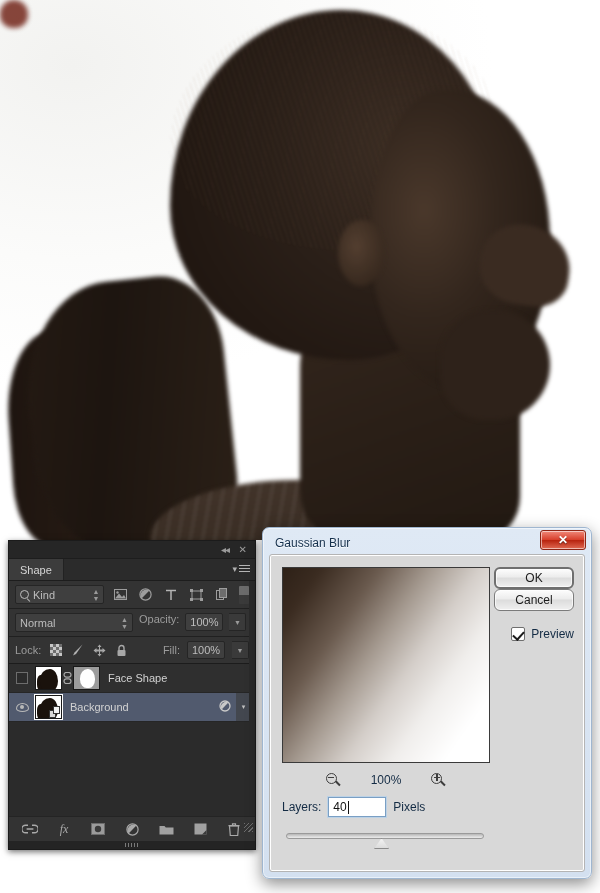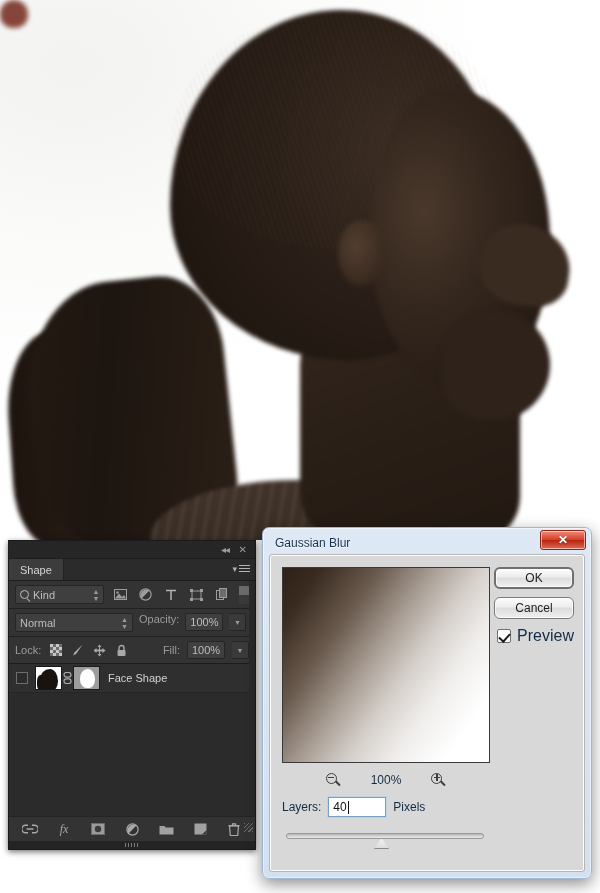--- a/index.html
+++ b/index.html
@@ -310,24 +310,24 @@
 
   .btn {
     position:absolute; right:10px; width:80px; height:22px;
     background: linear-gradient(180deg,#fdfdfd 0%, #ececec 45%, #dcdcdc 50%, #f0f0f0 100%);
     border:1px solid #7b7b7b; border-radius:6px;
     display:flex; align-items:center; justify-content:center;
     font-size:12px; color:#1c1c1c; cursor:pointer;
     box-shadow: 0 0 0 1px rgba(255,255,255,.7) inset;
   }
   .btn.primary { border:2px solid #6f6f6f; top:12px; }
-  .btn.cancel { top:42px; }
+  .btn.cancel { top:34px; }
   .preview-check {
     position:absolute; right:10px; top:72px; display:flex; align-items:center; gap:6px;
-    font-size:16px; color:#132b44; cursor:pointer;
+    font-size:12px; color:#132b44; cursor:pointer;
   }
   .chkbox {
     width:14px;height:14px;background:#fff;border:1px solid #6f6f6f;border-radius:2px;
     position:relative;
   }
   .chkbox:after{
     content:"";position:absolute;left:3px;top:1px;width:5px;height:9px;
     border:solid #1c1c1c;border-width:0 2px 2px 0;transform:rotate(42deg);
   }
 </style>
@@ -475,20 +475,41 @@
               <rect x="1" y="6.9" width="7" height="4.6" rx="2.3" fill="none" stroke="#a9a9a9" stroke-width="1.2"></rect>
             </svg>
         </span>
         <div class="mask-thumb" style="background:#9c9c9c">
           <div class="mask-shape" style="left:6px;top:2px;width:15px;height:19px;background:#ffffff"></div>
         </div>
         <span class="layer-name">Face Shape</span>
       </div>
 
 
+      <div class="layer-item selected">
+        <div class="eye-cell">
+          <span class="eye"></span>
+        </div>
+        <div class="thumb sel-outline">
+          <div class="thumb-tail"></div>
+            <div class="thumb-sil"></div>
+          <svg width="12" height="12" viewBox="0 0 12 12" style="position:absolute;right:0;bottom:0">
+            <rect x="0.5" y="4.5" width="6" height="7" fill="#d8d8d8" stroke="#333"></rect>
+            <rect x="4.5" y="0.5" width="6" height="7" fill="#f2f2f2" stroke="#333"></rect>
+          </svg>
+        </div>
+        <span class="layer-name">Background</span>
+        <span class="fx-badge">
+          <svg width="14" height="13" viewBox="0 0 14 13">
+              <circle cx="6" cy="6.5" r="5" fill="none" stroke="#c9c9c9" stroke-width="1.3"></circle>
+              <path d="M2.6 9.9 A5 5 0 0 1 9.4 3.1 Z" fill="#c9c9c9"></path>
+            </svg>
+        </span>
+        <span class="row-caret">▾</span>
+      </div>
 
     </div>
 
     <div class="panel-scroll"></div>
 
     <div class="lp-bottombar">
       <span class="bb-ico">
         <svg width="16" height="10" viewBox="0 0 16 10">
             <path d="M6 1.2 H3.6 a3.8 3.8 0 0 0 0 7.6 H6 M10 1.2 H12.4 a3.8 3.8 0 0 1 0 7.6 H10 M4.6 5 H11.4" fill="none" stroke="#a9a9a9" stroke-width="1.4"></path>
           </svg>

